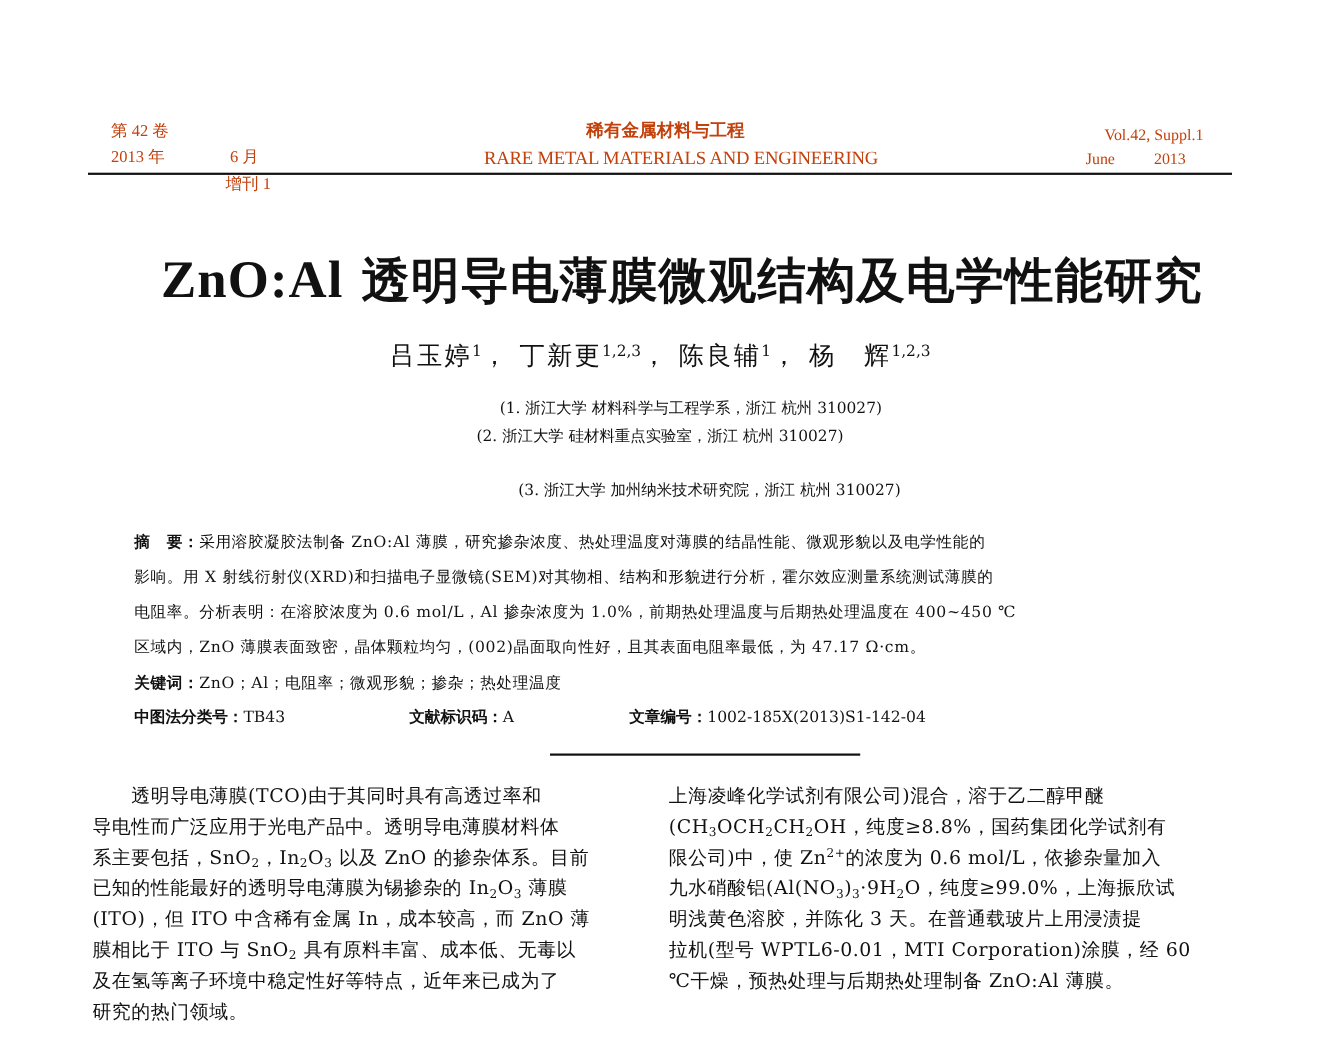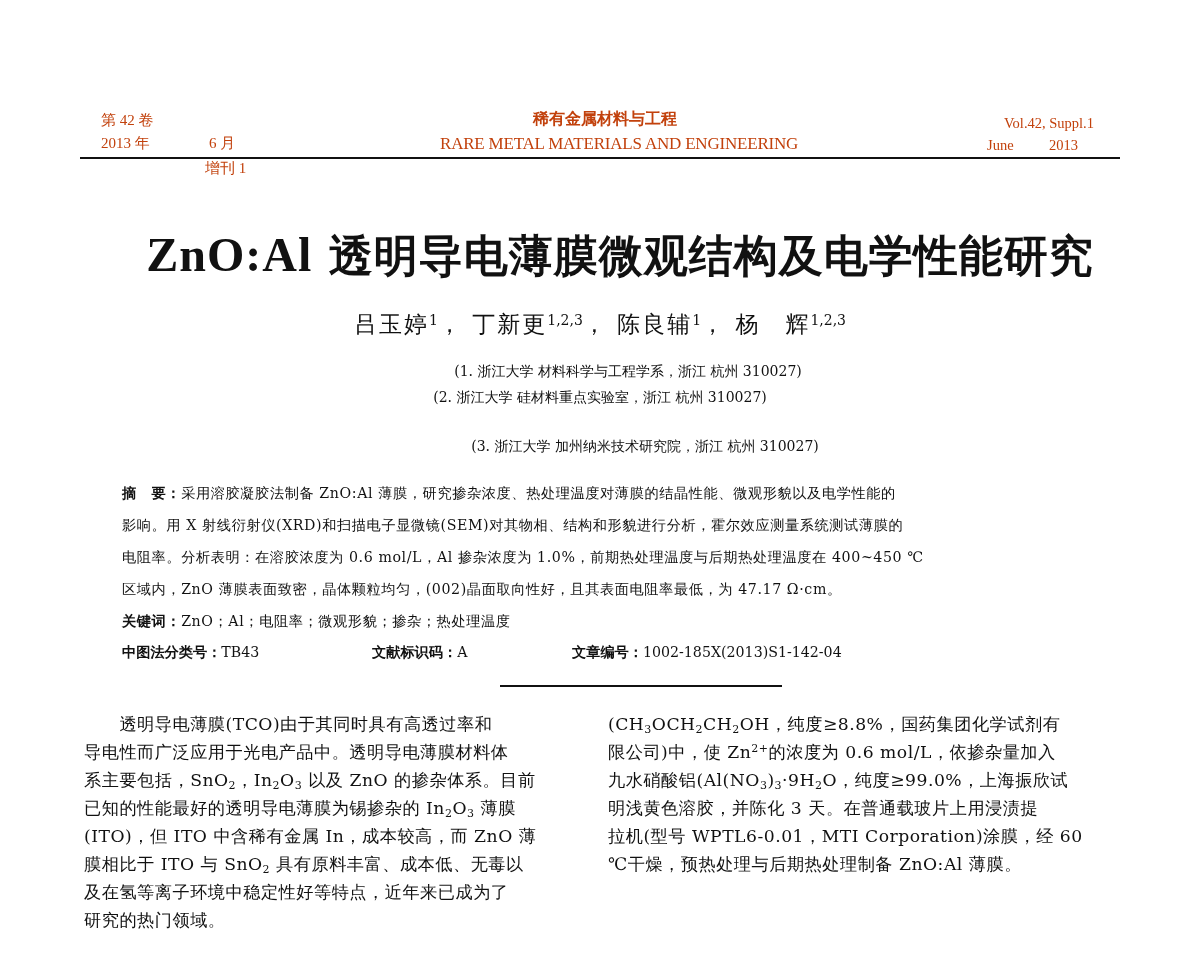--- a/index.html
+++ b/index.html
@@ -79,19 +79,20 @@
     <div class="body-line"><span>　　透明导电薄膜(TCO)由于其同时具有高透过率和</span></div>
     <div class="body-line"><span>导电性而广泛应用于光电产品中。透明导电薄膜材料体</span></div>
     <div class="body-line"><span>系主要包括，SnO</span><sub>2</sub><span>，In</span><sub>2</sub><span>O</span><sub>3</sub><span> 以及 ZnO 的掺杂体系。目前</span></div>
     <div class="body-line"><span>已知的性能最好的透明导电薄膜为锡掺杂的 In</span><sub>2</sub><span>O</span><sub>3</sub><span> 薄膜</span></div>
     <div class="body-line"><span>(ITO)，但 ITO 中含稀有金属 In，成本较高，而 ZnO 薄</span></div>
     <div class="body-line"><span>膜相比于 ITO 与 SnO</span><sub>2</sub><span> 具有原料丰富、成本低、无毒以</span></div>
     <div class="body-line"><span>及在氢等离子环境中稳定性好等特点，近年来已成为了</span></div>
     <div class="body-line"><span>研究的热门领域。</span></div>
   </div>
 <div class="abs" style="left:608px; top:710px; width:500px;" id="col-right">
+    <div class="body-line"><span>上海凌峰化学试剂有限公司)混合，溶于乙二醇甲醚</span></div>
     <div class="body-line"><span>(CH</span><sub>3</sub><span>OCH</span><sub>2</sub><span>CH</span><sub>2</sub><span>OH，纯度≥8.8%，国药集团化学试剂有</span></div>
     <div class="body-line"><span>限公司)中，使 Zn</span><sup class="s">2+</sup><span>的浓度为 0.6 mol/L，依掺杂量加入</span></div>
     <div class="body-line"><span>九水硝酸铝(Al(NO</span><sub>3</sub><span>)</span><sub>3</sub><span>·9H</span><sub>2</sub><span>O，纯度≥99.0%，上海振欣试</span></div>
     <div class="body-line"><span>明浅黄色溶胶，并陈化 3 天。在普通载玻片上用浸渍提</span></div>
     <div class="body-line"><span>拉机(型号 WPTL6-0.01，MTI Corporation)涂膜，经 60</span></div>
     <div class="body-line"><span>℃干燥，预热处理与后期热处理制备 ZnO:Al 薄膜。</span></div>
   </div>
 
 </body></html>

